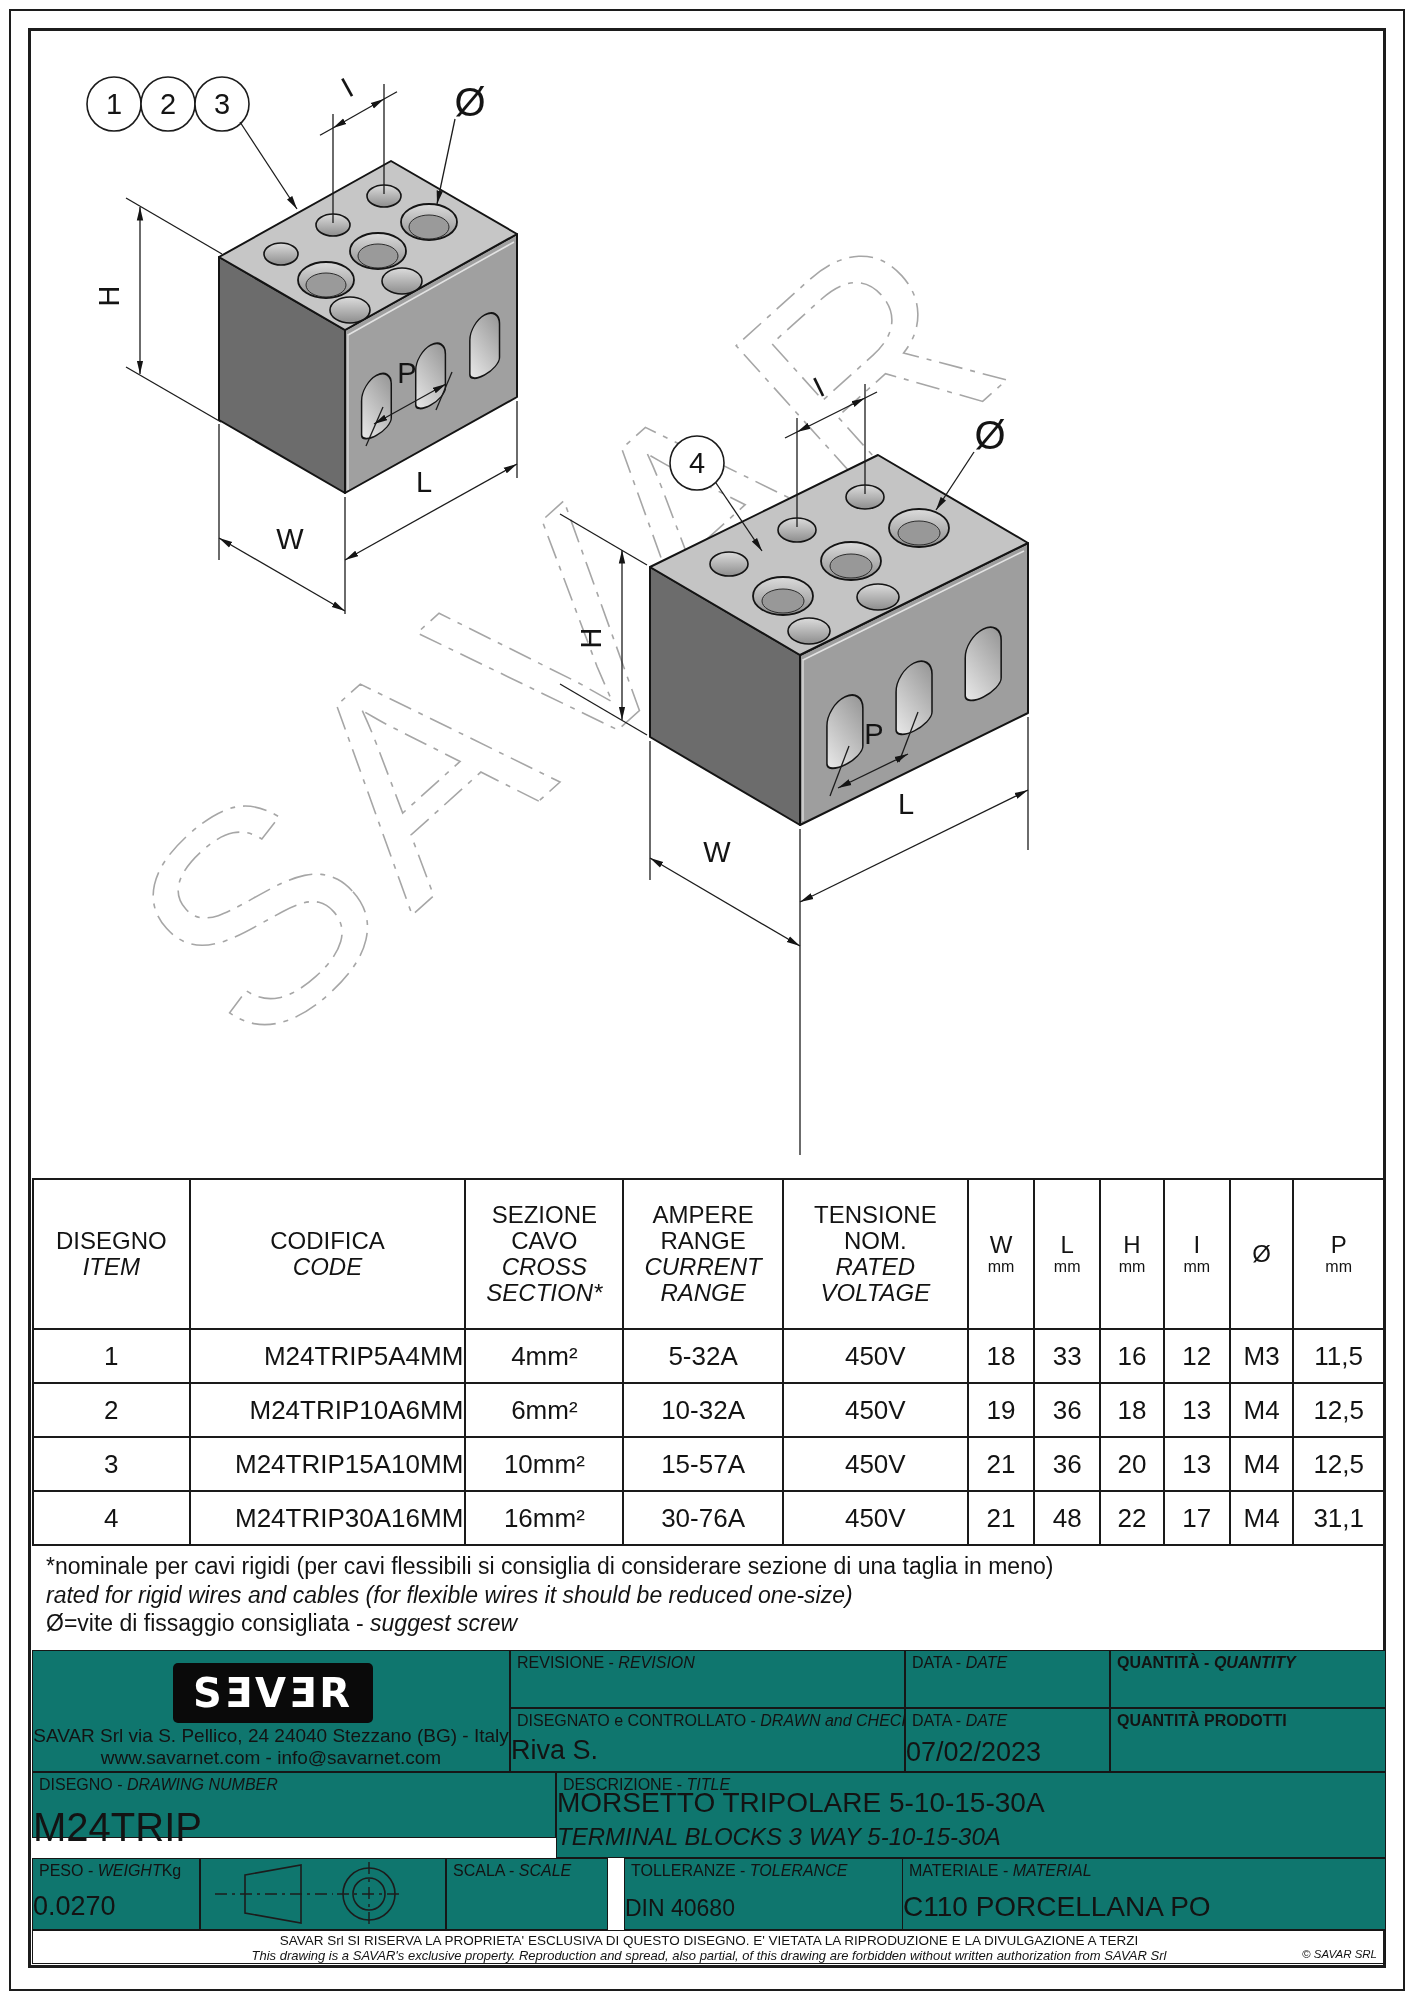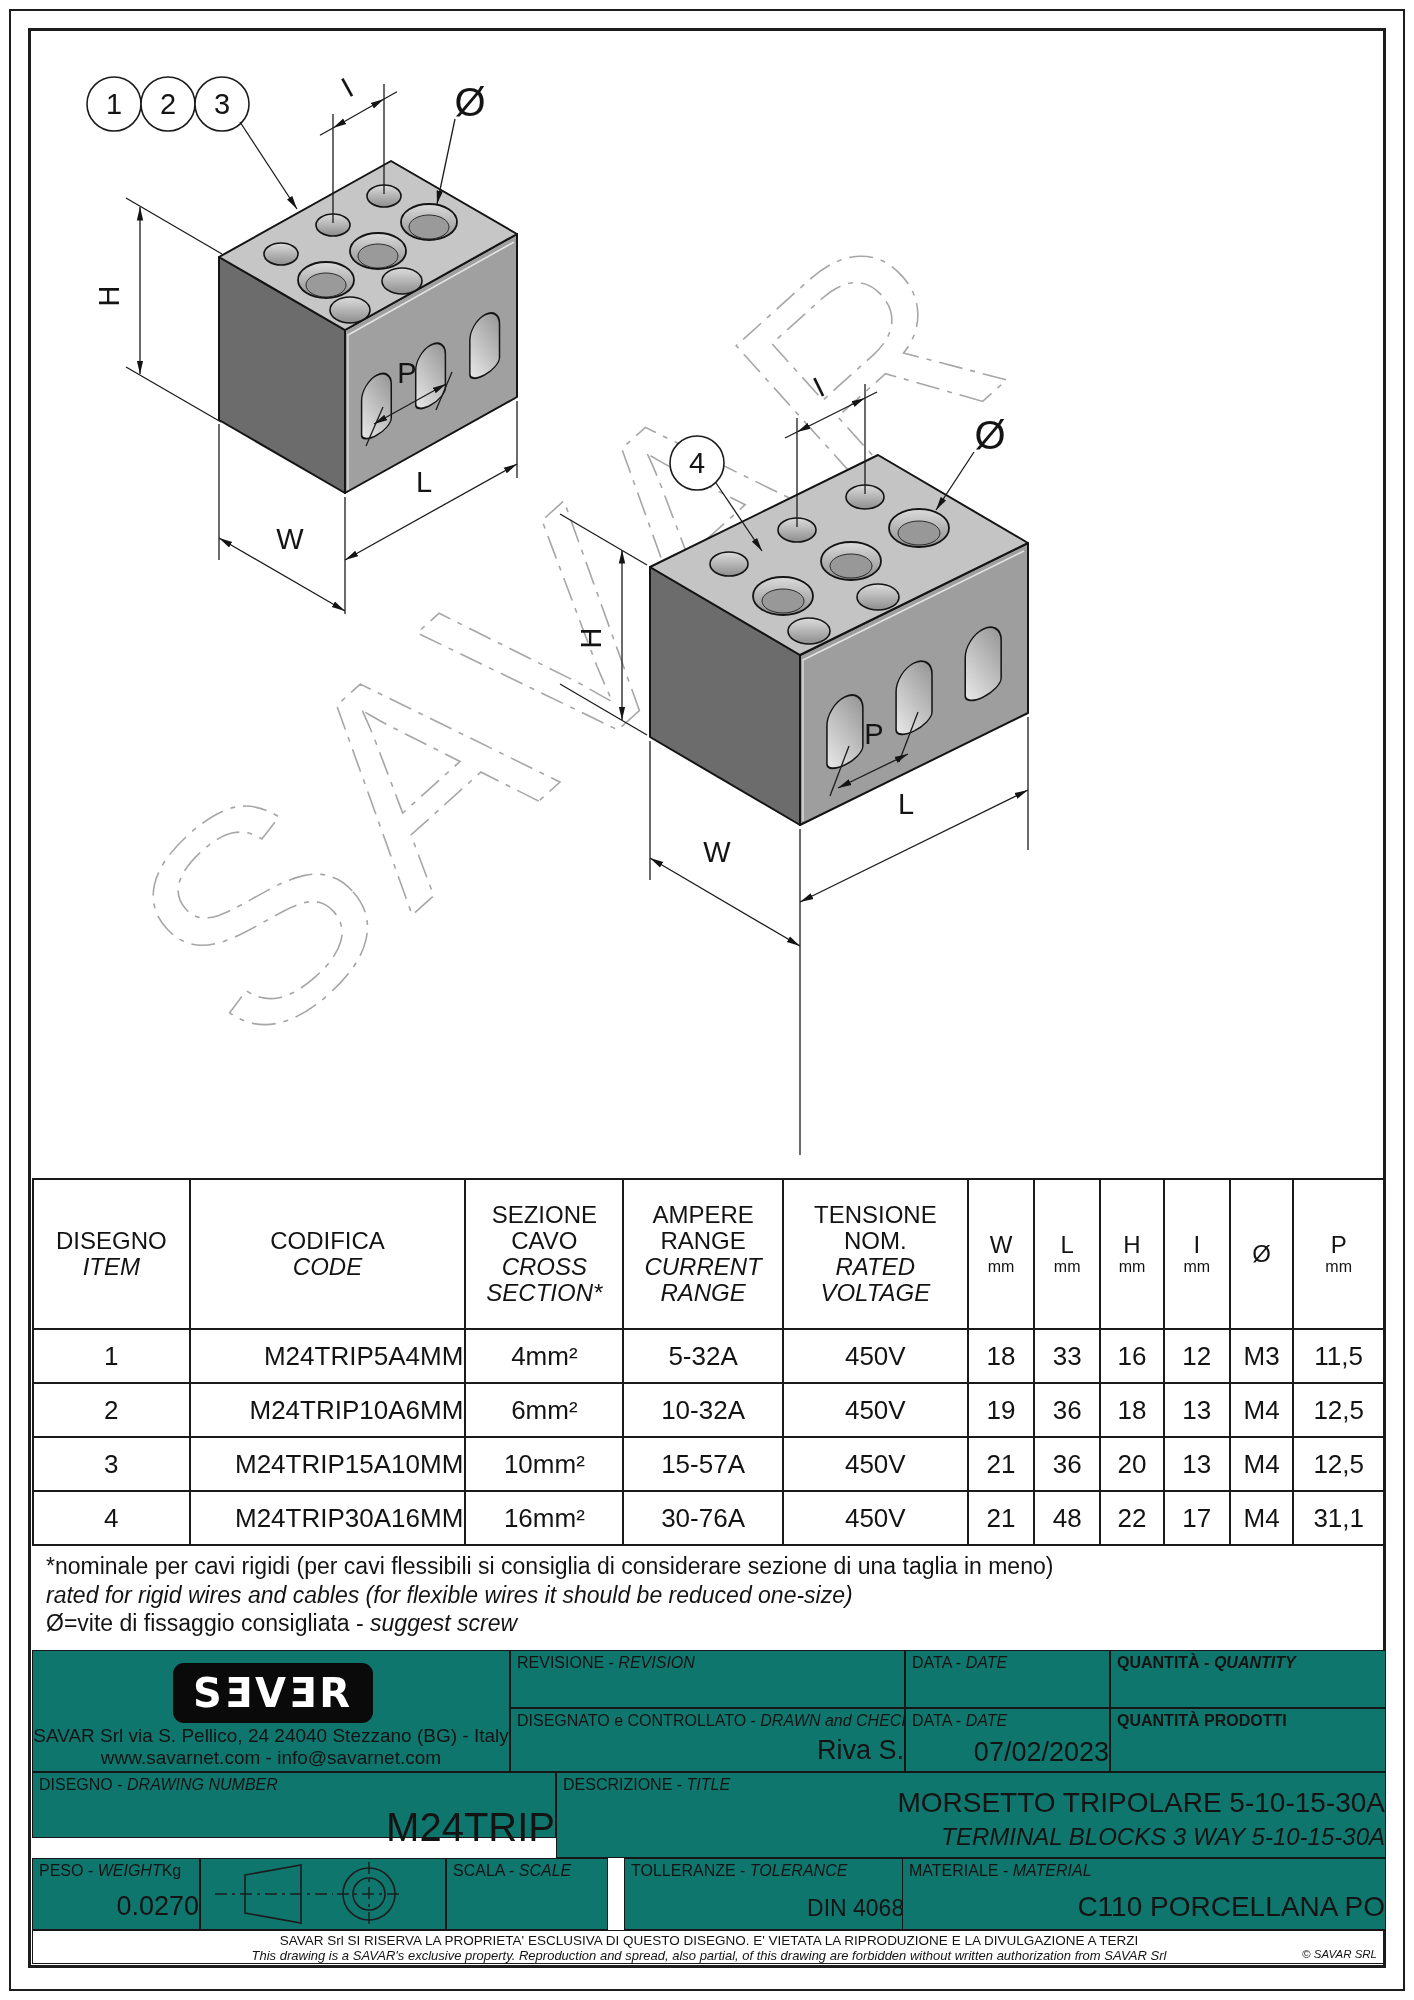--- a/index.html
+++ b/index.html
@@ -29,23 +29,23 @@
   table.spec td.al{text-align:right;padding-left:10px;}
 
   
   .footnotes{position:absolute;left:46px;top:1552px;width:1320px;font-size:23px;line-height:28.5px;}
   .footnotes .en{font-style:italic;}
 
   
   .tb-cell{position:absolute;border:1.5px solid #161616;box-sizing:border-box;background:#0f766e;}
   .tb-label{position:absolute;left:6px;top:3px;font-size:16px;white-space:nowrap;}
   .tb-label i{font-style:italic;}
-  .tb-value{position:absolute;left:0;right:0;text-align:right;}
+  .tb-value{position:absolute;left:0;right:0;text-align:left;}
   .logo-box{position:absolute;left:140px;top:12px;width:200px;height:60px;background:#0a0a0a;
-            border-radius:11px;display:flex;align-items:center;justify-content:center;}
+            border-radius:5px;display:flex;align-items:center;justify-content:center;}
   .logo-box span{color:#ffffff;font-family:"DejaVu Sans",sans-serif;font-weight:bold;
                  font-size:40px;letter-spacing:3px;line-height:1;}
   .addr{position:absolute;left:0;right:0;text-align:center;font-size:19px;line-height:22px;}
   .legal{position:absolute;left:32px;top:1930px;width:1354px;height:34px;border:1.5px solid #161616;
          box-sizing:border-box;text-align:center;}
   .legal .l1{font-size:13.5px;margin-top:2px;}
   .legal .l2{font-size:13px;font-style:italic;}
   .legal .cp{position:absolute;right:8px;bottom:3px;font-size:11.5px;font-style:italic;}
   .bold{font-weight:bold;}
 </style>

